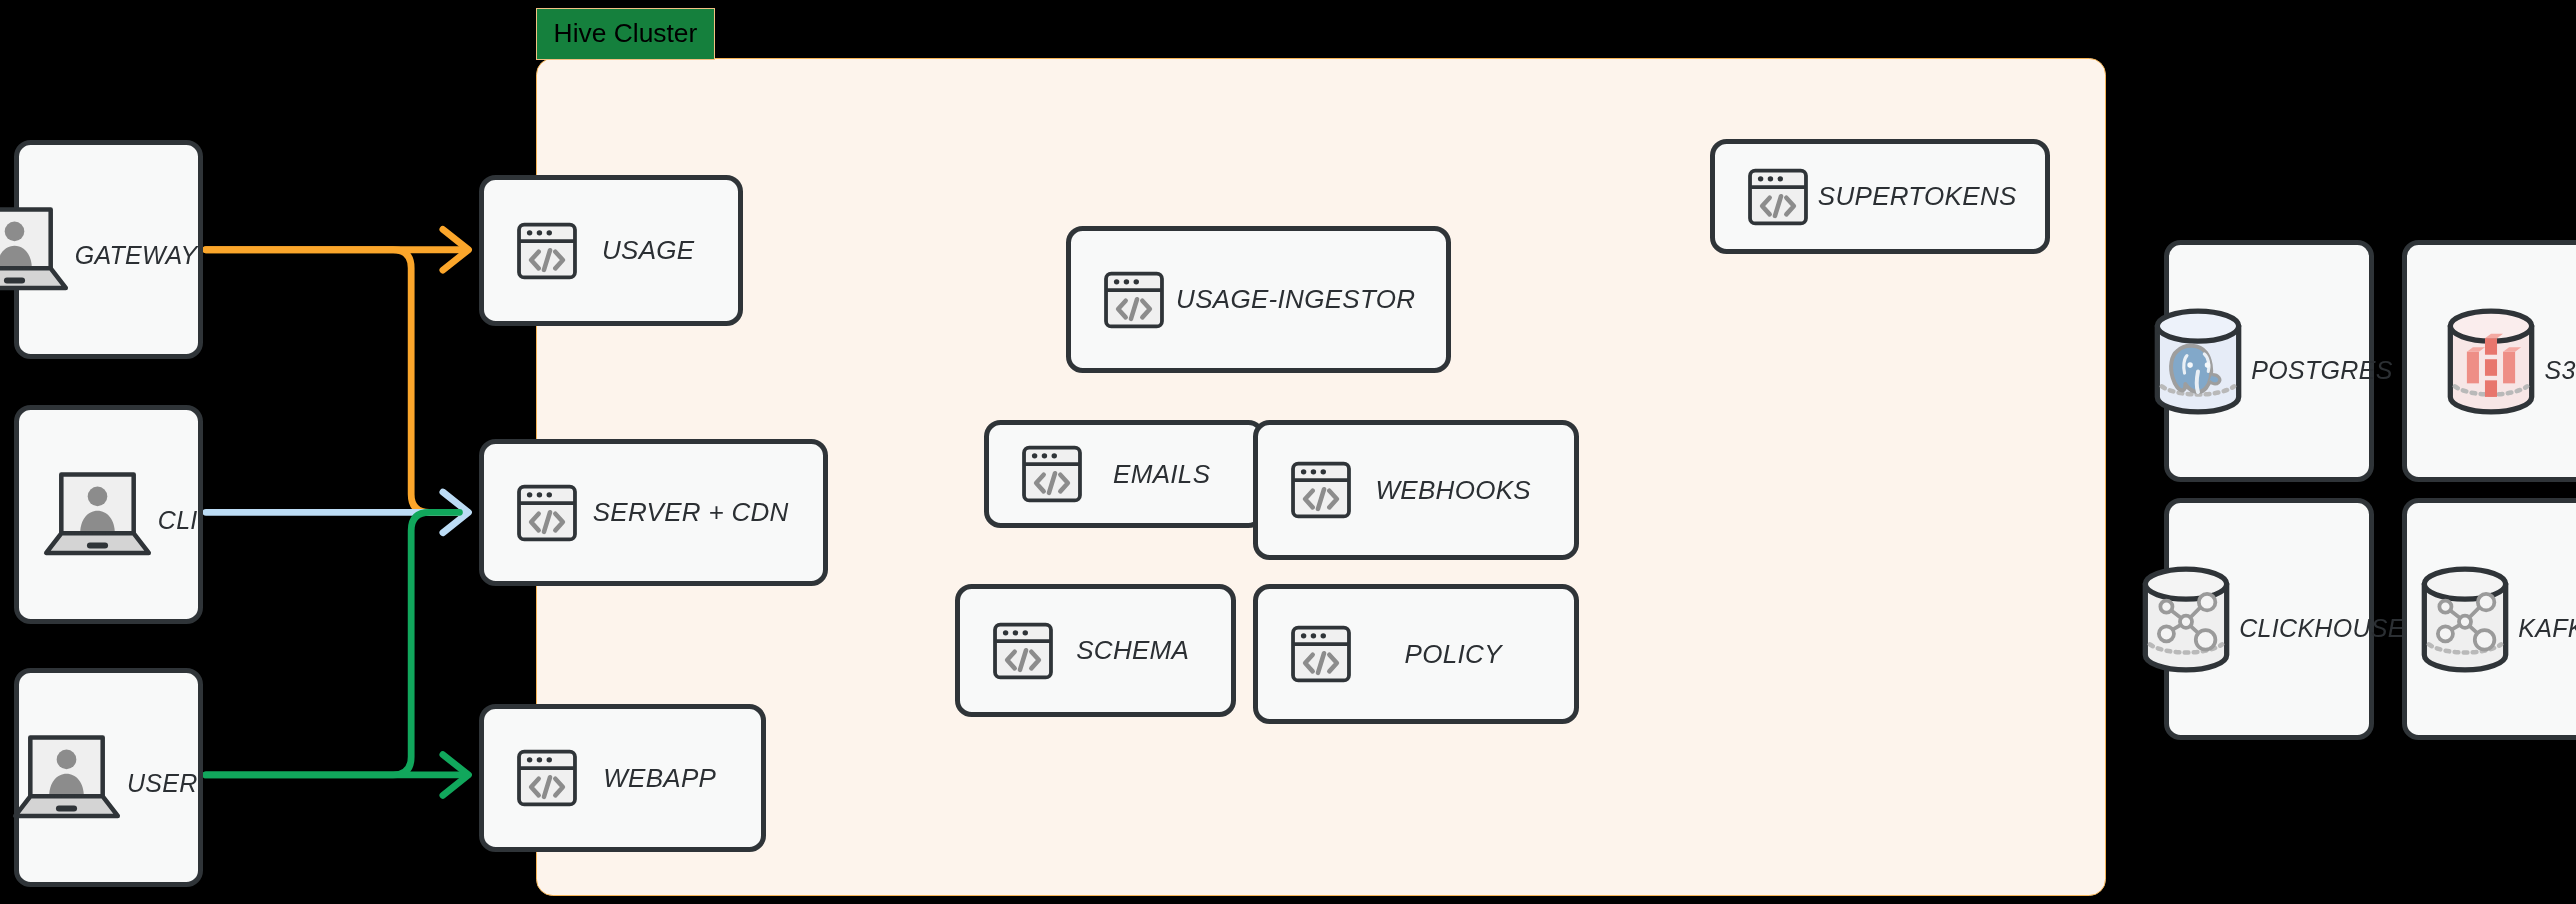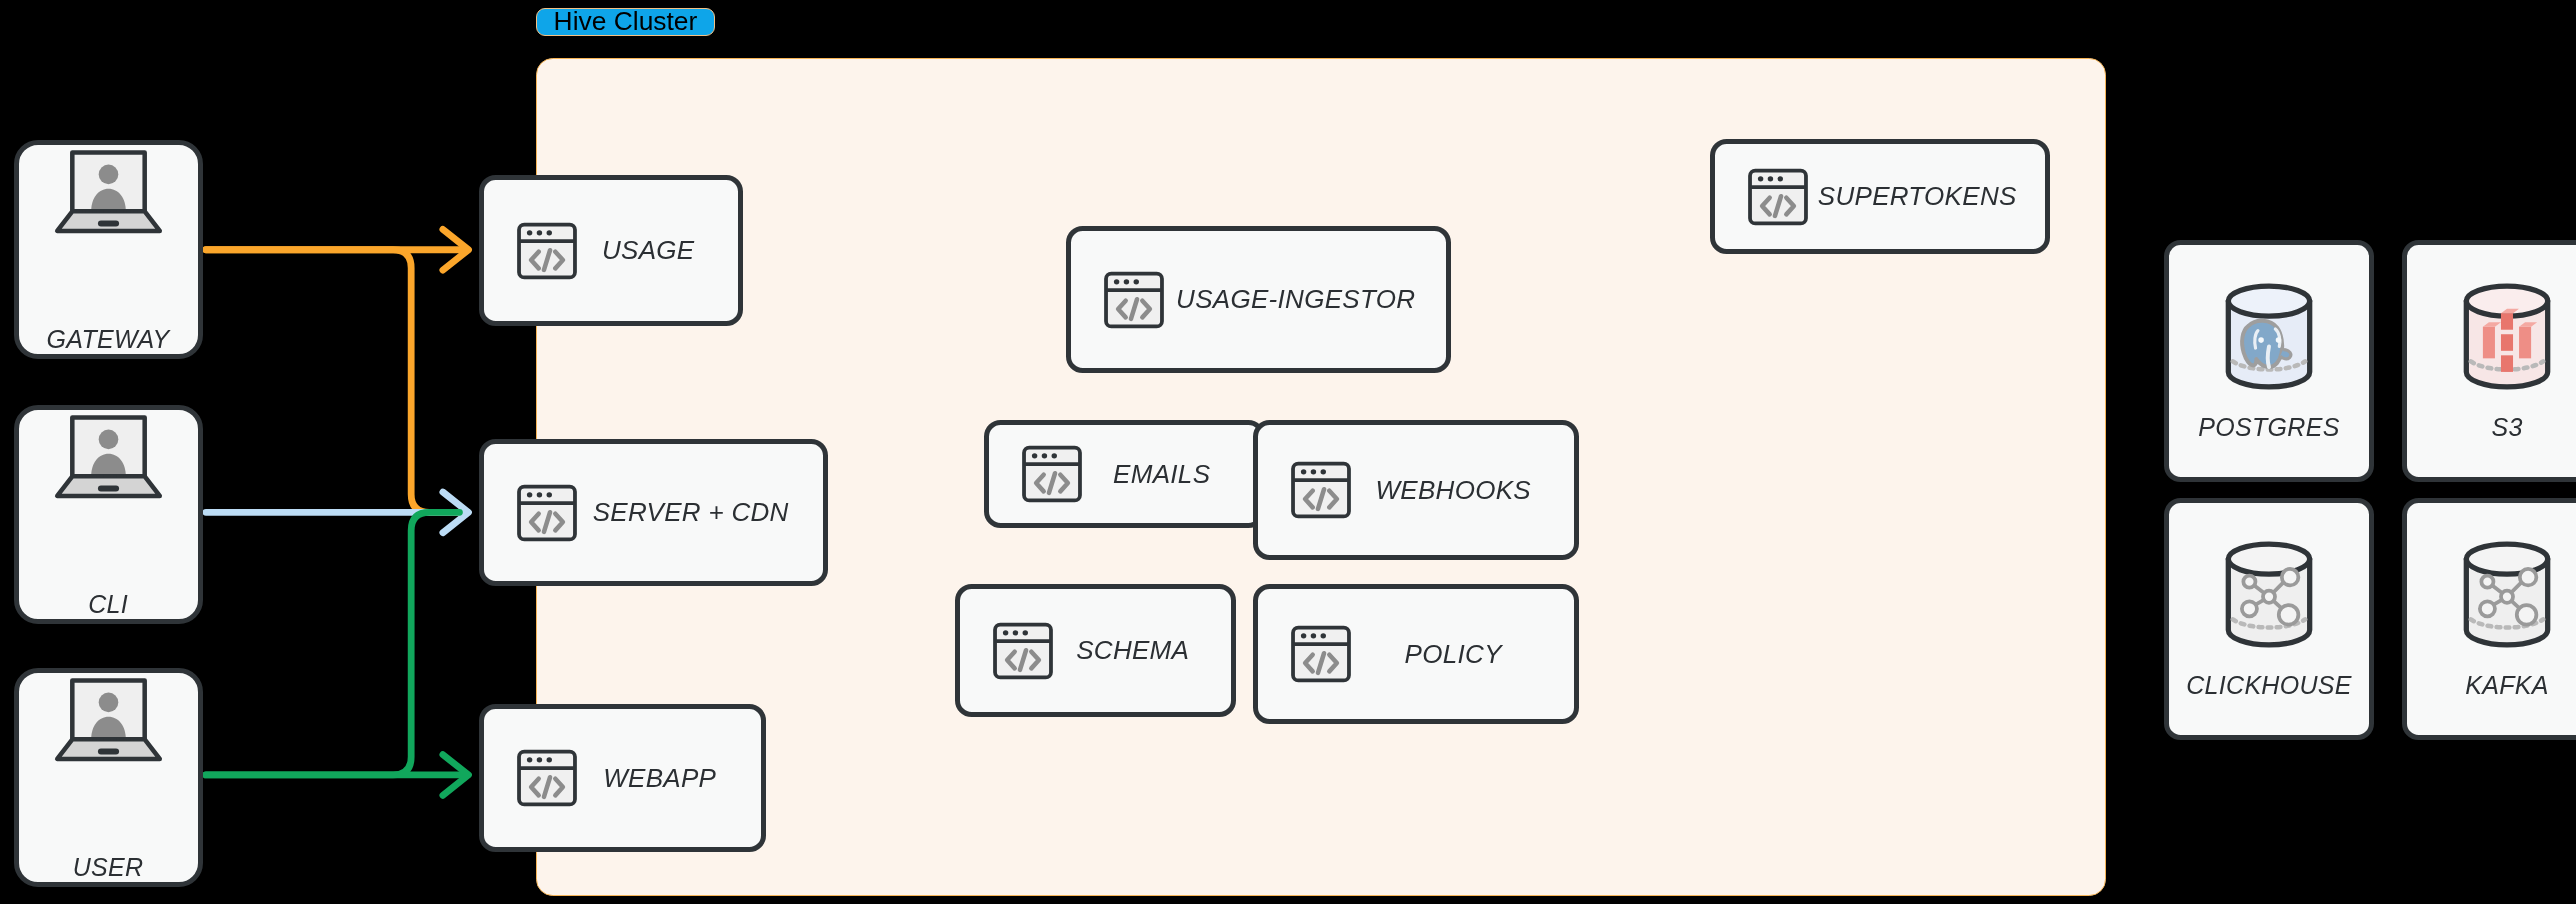--- a/index.html
+++ b/index.html
@@ -29,28 +29,28 @@
     height: 838px;
     background: #FDF4EC;
     border: 1.5px solid #F6B456;
     border-radius: 16.6px;
     box-sizing: border-box;
   }
   #cluster-badge {
     position: absolute;
     left: 536px;
     top: 7.5px;
-    height: 28px;
+    height: 52px;
     padding: 0 16.6px;
     display: flex;
     align-items: center;
     justify-content: center;
-    background: #0ea5e9;
+    background: #15803d;
     border: 1.5px solid #F3C083;
-    border-radius: 9px;
+    border-radius: 0;
     font-size: 26.4px;
     color: #000000;
     white-space: nowrap;
     box-sizing: border-box;
   }
 
   
   .node {
     position: absolute;
     background: #F8F9F9;
@@ -77,34 +77,33 @@
   .svc .node-label {
     flex: 1 1 auto;
     text-align: center;
     font-size: 26px;
     padding-right: 19.6px;
   }
 
   
   .actor {
     display: flex;
-    flex-direction: column;
+    flex-direction: row;
     align-items: center;
-    justify-content: space-between;
-    border-radius: 24px;
+    justify-content: flex-end;
   }
   .actor .node-label {
     font-size: 25px;
     margin-top: 12px;
   }
 
   
   .dbnode {
     display: flex;
-    flex-direction: column;
+    flex-direction: row;
     align-items: center;
     justify-content: center;
   }
   .dbnode .node-label {
     font-size: 25px;
     margin-top: 19.6px;
   }
 
   svg { display: block; }
 

